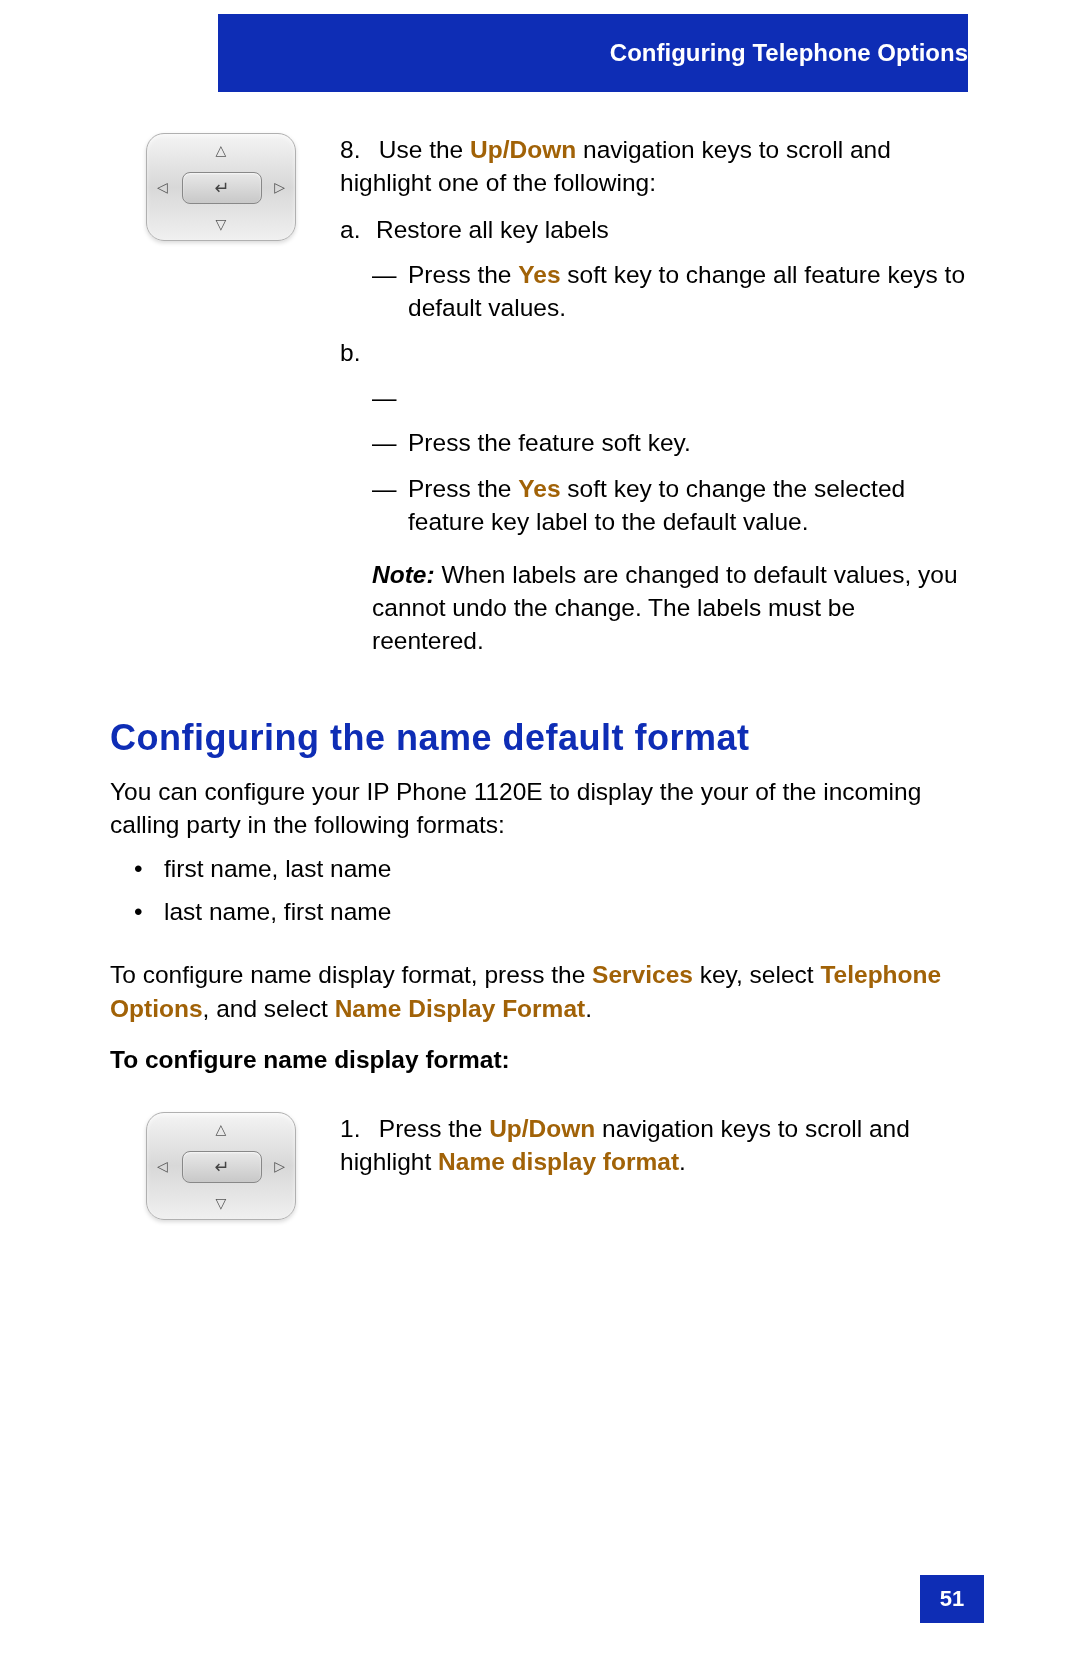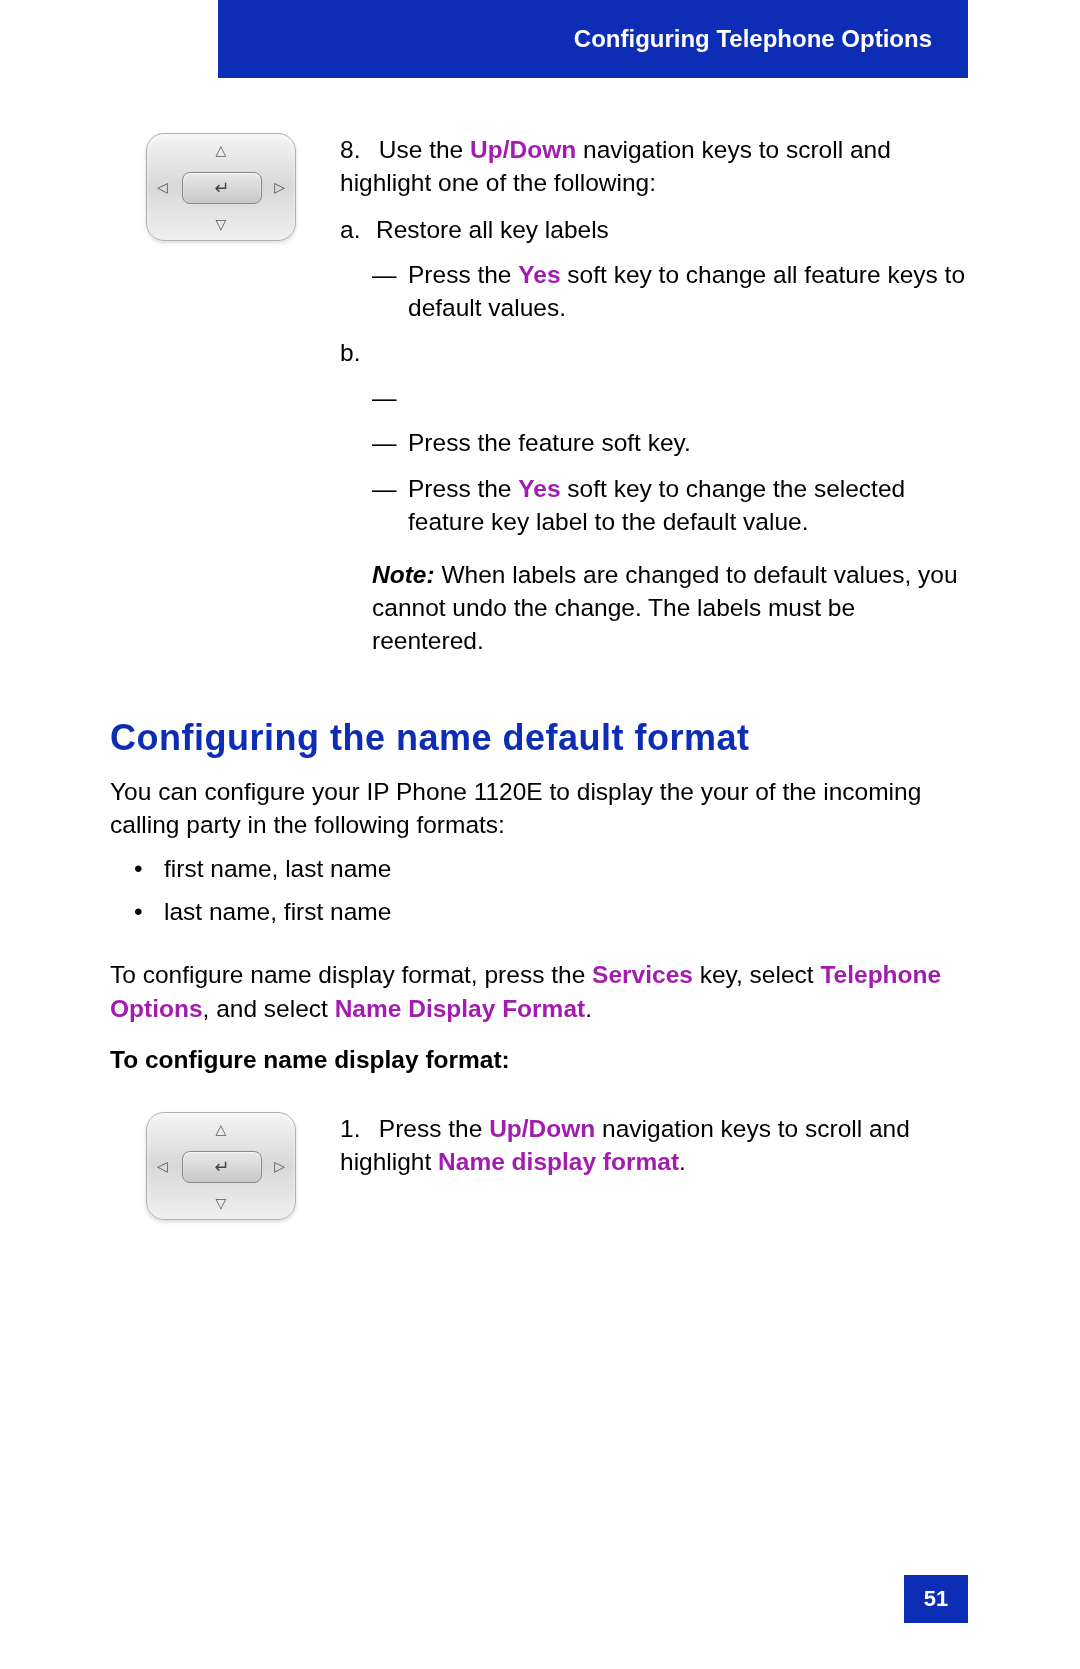--- a/index.html
+++ b/index.html
@@ -9,29 +9,28 @@
     }
     body {
       font-family: Arial, Helvetica, sans-serif;
       background: #ffffff;
       width: 1080px;
       height: 1669px;
       position: relative;
     }
     .header-bar {
       position: absolute;
-      top: 0;
+      top: 14px;
       left: 218px;
       width: 750px;
       height: 78px;
       background: #0e2db5;
       display: flex;
       align-items: center;
       justify-content: flex-end;
-      padding-right: 36px;
     }
     .header-text {
       color: #ffffff;
       font-weight: bold;
       font-size: 24px;
       font-family: "Arial Narrow", Arial, sans-serif;
     }
     .content {
       position: absolute;
       top: 133px;
@@ -90,21 +89,21 @@
       color: #000;
     }
     .step8-main {
       margin-bottom: 14px;
     }
     .step-num {
       display: inline-block;
       width: 32px;
     }
     .bold-link {
-      color: #a21caf;
+      color: #a16207;
       font-weight: bold;
     }
     .sub-item {
       margin-bottom: 12px;
       display: flex;
     }
     .sub-label {
       width: 36px;
       flex-shrink: 0;
     }
@@ -160,21 +159,21 @@
       font-weight: bold;
     }
     .row2 {
       display: flex;
       gap: 30px;
       margin-top: 36px;
     }
     .page-num-box {
       position: absolute;
       bottom: 46px;
-      right: 112px;
+      right: 96px;
       width: 64px;
       height: 48px;
       background: #0e2db5;
       color: #fff;
       font-weight: bold;
       font-size: 22px;
       display: flex;
       align-items: center;
       justify-content: center;
     }

